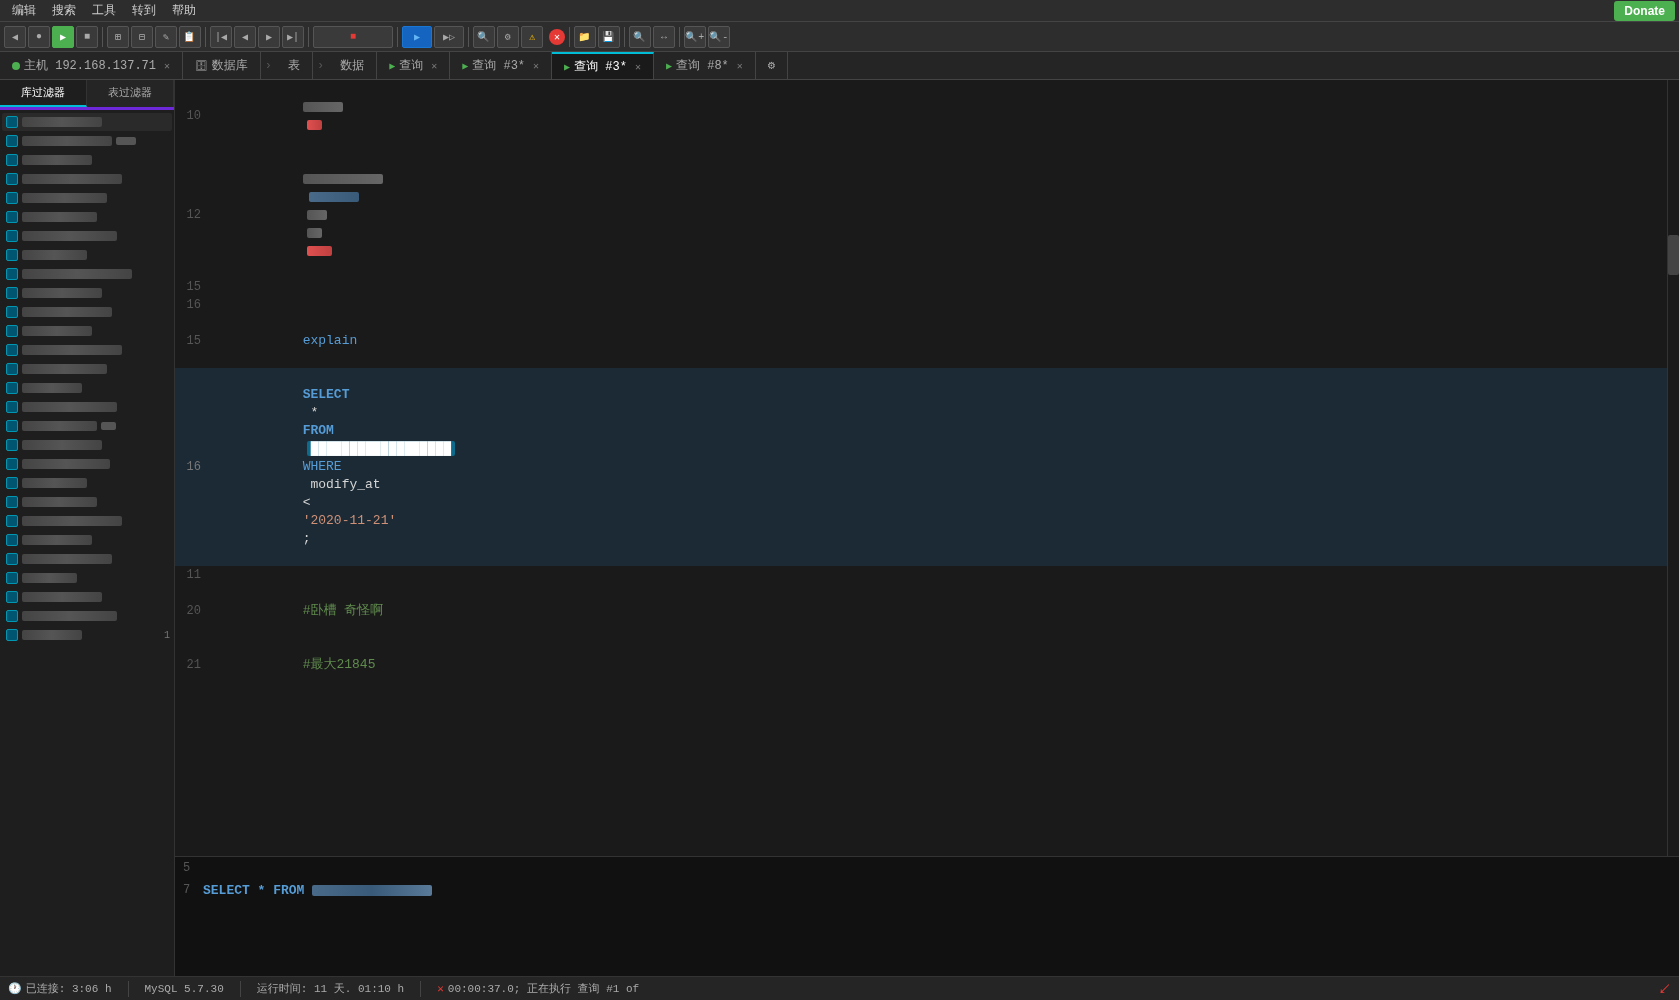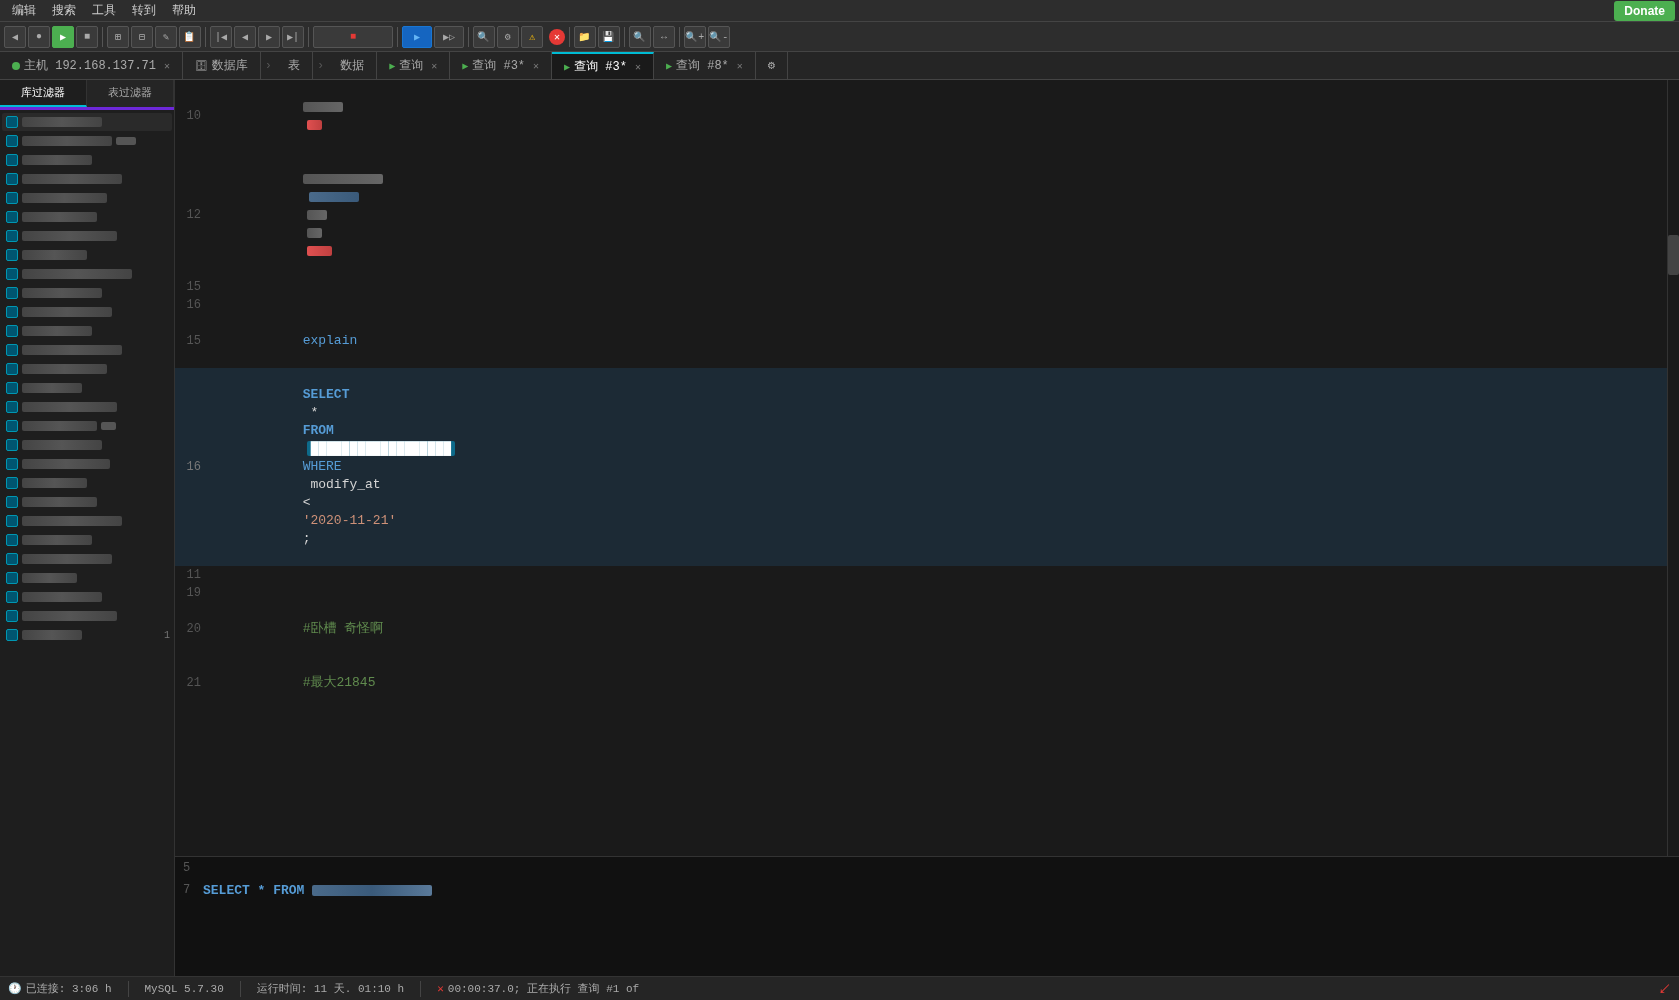--- a/index.html
+++ b/index.html
@@ -519,24 +519,20 @@
             <span style="color:#d4d4d4;">;</span>
           </span>
         </div>
 
         <div class="code-line">
           <span class="line-number">11</span>
           <span class="line-content"></span>
         </div>
 
 
-        <div class="code-line">
-          <span class="line-number">19</span>
-          <span class="line-content"></span>
-        </div>
 
         <div class="code-line">
           <span class="line-number">20</span>
           <span class="line-content">
             <span style="color:#608b4e;">#卧槽 奇怪啊</span>
           </span>
         </div>
 
         <div class="code-line">
           <span class="line-number">21</span>

